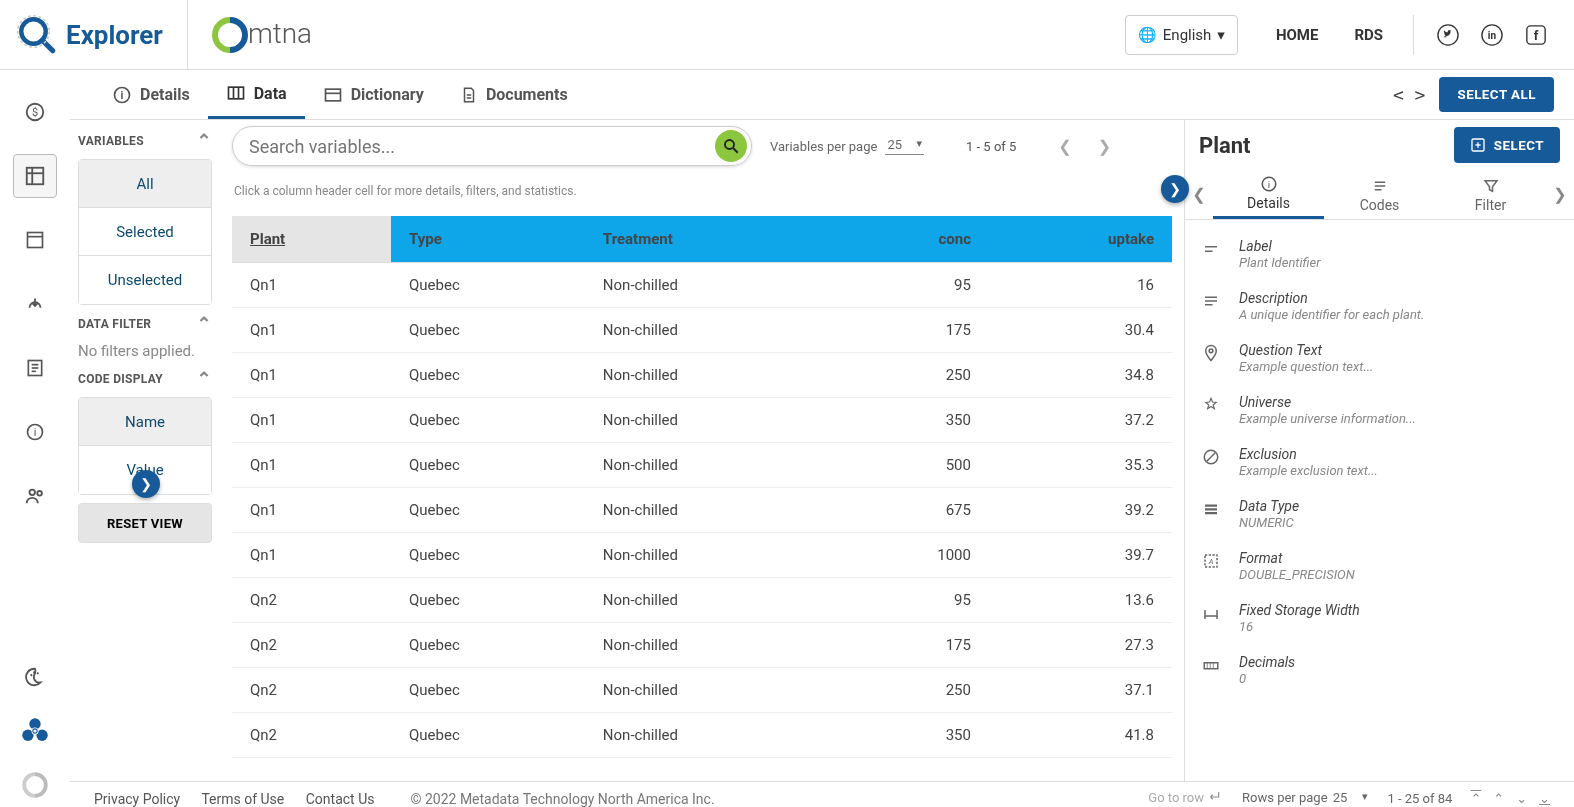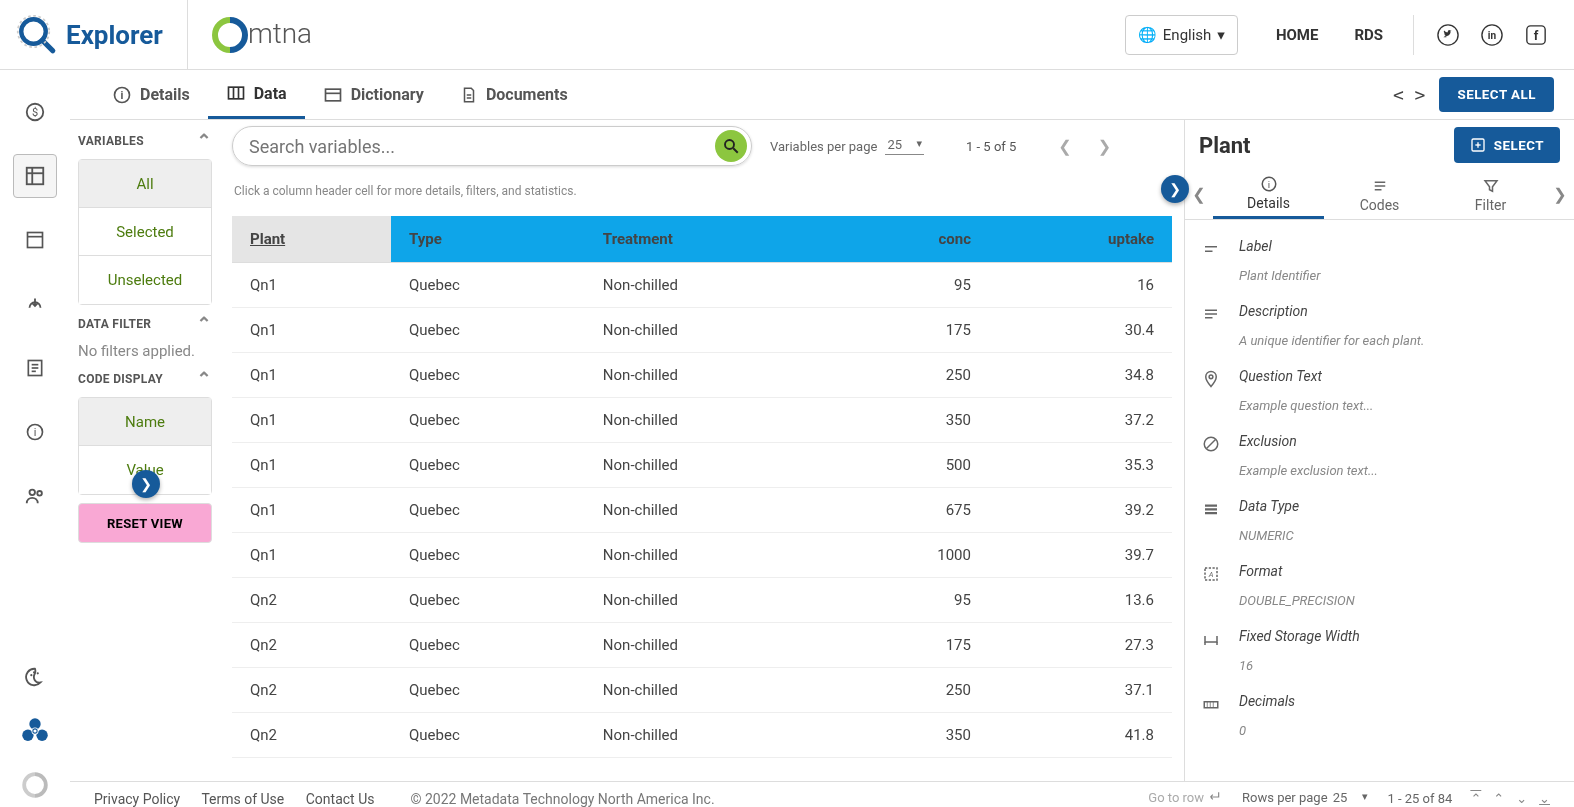--- a/index.html
+++ b/index.html
@@ -37,25 +37,25 @@
 .tab { display: flex; align-items: center; gap: 8px; padding: 0 18px; height: 100%; font-weight: 700; color: #555; }
 .tab.active { border-bottom: 3px solid #165a9a; color: #333; }
 .tabsrow .code-arrows { margin-left: auto; margin-right: 14px; font-family: monospace; font-size: 18px; color: #444; }
 .select-all-btn { background: #165a9a; color: #fff; font-weight: 700; border: none; border-radius: 4px; padding: 10px 18px; letter-spacing: .5px; margin-right: 20px; }
 
 
 .body { flex: 1; display: flex; position: relative; overflow: hidden; }
 .sidepanel { width: 150px; padding: 10px 8px; display: flex; flex-direction: column; gap: 8px; }
 .side-section-title { font-size: 12px; font-weight: 700; color: #555; letter-spacing: .3px; display: flex; justify-content: space-between; align-items: center; }
 .side-buttons { border: 1px solid #ddd; border-radius: 4px; display: flex; flex-direction: column; }
-.side-buttons button { border: none; border-bottom: 1px solid #ddd; background: #fff; height: 48px; font-size: 15px; color: #4d7c0f; }
+.side-buttons button { border: none; border-bottom: 1px solid #ddd; background: #fff; height: 48px; font-size: 15px; color: #0c4a6e; }
 .side-buttons button:last-child { border-bottom: none; }
 .side-buttons button.active { background: #eee; }
 .side-info { color: #888; font-size: 15px; }
-.reset-view { border: 1px solid #ddd; border-radius: 4px; height: 40px; font-weight: 700; font-size: 13px; letter-spacing: .3px; background: #f9a8d4; }
+.reset-view { border: 1px solid #ddd; border-radius: 4px; height: 40px; font-weight: 700; font-size: 13px; letter-spacing: .3px; background: #e5e5e5; }
 
 .center { flex: 1; display: flex; flex-direction: column; padding: 6px 12px 0 12px; min-width: 0; gap: 12px; }
 .searchrow { display: flex; align-items: center; gap: 18px; }
 .searchbox { flex: 0 1 520px; height: 40px; border: 1px solid #ccc; border-radius: 22px; display: flex; align-items: center; padding: 0 4px 0 16px; box-shadow: 0 1px 3px rgba(0,0,0,.15); }
 .searchbox input { flex: 1; border: none; outline: none; font-size: 18px; color: #666; background: transparent; }
 .search-icon { width: 32px; height: 32px; border-radius: 16px; background: #8cc63f; display: flex; align-items: center; justify-content: center; }
 .vars-per-page { font-size: 13px; color: #666; display: flex; align-items: center; gap: 8px; }
 .vars-per-page .val { border-bottom: 1px solid #888; padding: 0 22px 2px 2px; position: relative; }
 .vars-per-page .val::after { content: "▾"; position: absolute; right: 2px; font-size: 11px; color: #666; }
 .range-text { font-size: 13px; color: #555; margin-left: 24px; }
@@ -75,21 +75,21 @@
 .rp-header h2 { font-size: 22px; font-weight: 700; color: #333; }
 .rp-header .select-btn { margin-left: auto; background: #165a9a; color: #fff; font-weight: 700; border: none; border-radius: 4px; padding: 10px 16px; display: flex; align-items: center; gap: 8px; letter-spacing: .5px; }
 .rp-tabs { height: 50px; display: flex; border-bottom: 1px solid #ddd; position: relative; }
 .rp-arrow { width: 28px; display: flex; align-items: center; justify-content: center; color: #888; }
 .rp-tab { flex: 1; display: flex; flex-direction: column; align-items: center; justify-content: center; gap: 2px; font-size: 14px; color: #666; }
 .rp-tab.active { border-bottom: 3px solid #165a9a; color: #333; }
 .rp-list { flex: 1; overflow-y: auto; padding: 8px 14px; font-style: italic; }
 .detail-row { display: flex; gap: 16px; padding: 10px 0; align-items: flex-start; }
 .detail-row .di { width: 24px; display: flex; justify-content: center; color: #666; flex-shrink: 0; padding-top: 2px; }
 .detail-row .dl { font-size: 14px; color: #444; }
-.detail-row .dv { font-size: 13px; color: #888; margin-top: 14px; }
+.detail-row .dv { font-size: 13px; color: #888; margin-top: 1px; }
 
 
 .circle-btn { position: absolute; width: 28px; height: 28px; border-radius: 14px; background: #165a9a; color: #fff; display: flex; align-items: center; justify-content: center; box-shadow: 0 2px 4px rgba(0,0,0,.3); z-index: 50; }
 .circle-left { left: 62px; top: 350px; font-size: 14px; }
 .circle-right { right: 385px; top: 55px; font-size: 14px; }
 
 
 .footer { position: absolute; bottom: 0; left: 0; right: 0; height: 34px; border-top: 1px solid #ddd; background: #fff; display: flex; align-items: center; padding: 0 24px; font-size: 14px; color: #555; gap: 18px; z-index: 40; }
 .footer .links a { color: #555; text-decoration: none; margin-right: 18px; }
 .footer .copy { color: #777; }
@@ -478,20 +478,31 @@
                 </svg>
               </div>
               <div>
                 <div class="dl">Question Text</div>
                 <div class="dv">Example question text...</div>
               </div>
             </div>
             <div class="detail-row">
               <div class="di">
                 <svg width="18" height="18" viewBox="0 0 24 24">
+                  <path d="M12 3l2 5 5 .5-4 3.5 1.5 5L12 14l-4.5 3 1.5-5-4-3.5 5-.5z" fill="none" stroke="#666" stroke-width="1.5"></path>
+                </svg>
+              </div>
+              <div>
+                <div class="dl">Universe</div>
+                <div class="dv">Example universe information...</div>
+              </div>
+            </div>
+            <div class="detail-row">
+              <div class="di">
+                <svg width="18" height="18" viewBox="0 0 24 24">
                   <circle cx="12" cy="12" r="9" fill="none" stroke="#666" stroke-width="2"></circle>
                   <line x1="6" y1="18" x2="18" y2="6" stroke="#666" stroke-width="2"></line>
                 </svg>
               </div>
               <div>
                 <div class="dl">Exclusion</div>
                 <div class="dv">Example exclusion text...</div>
               </div>
             </div>
             <div class="detail-row">

